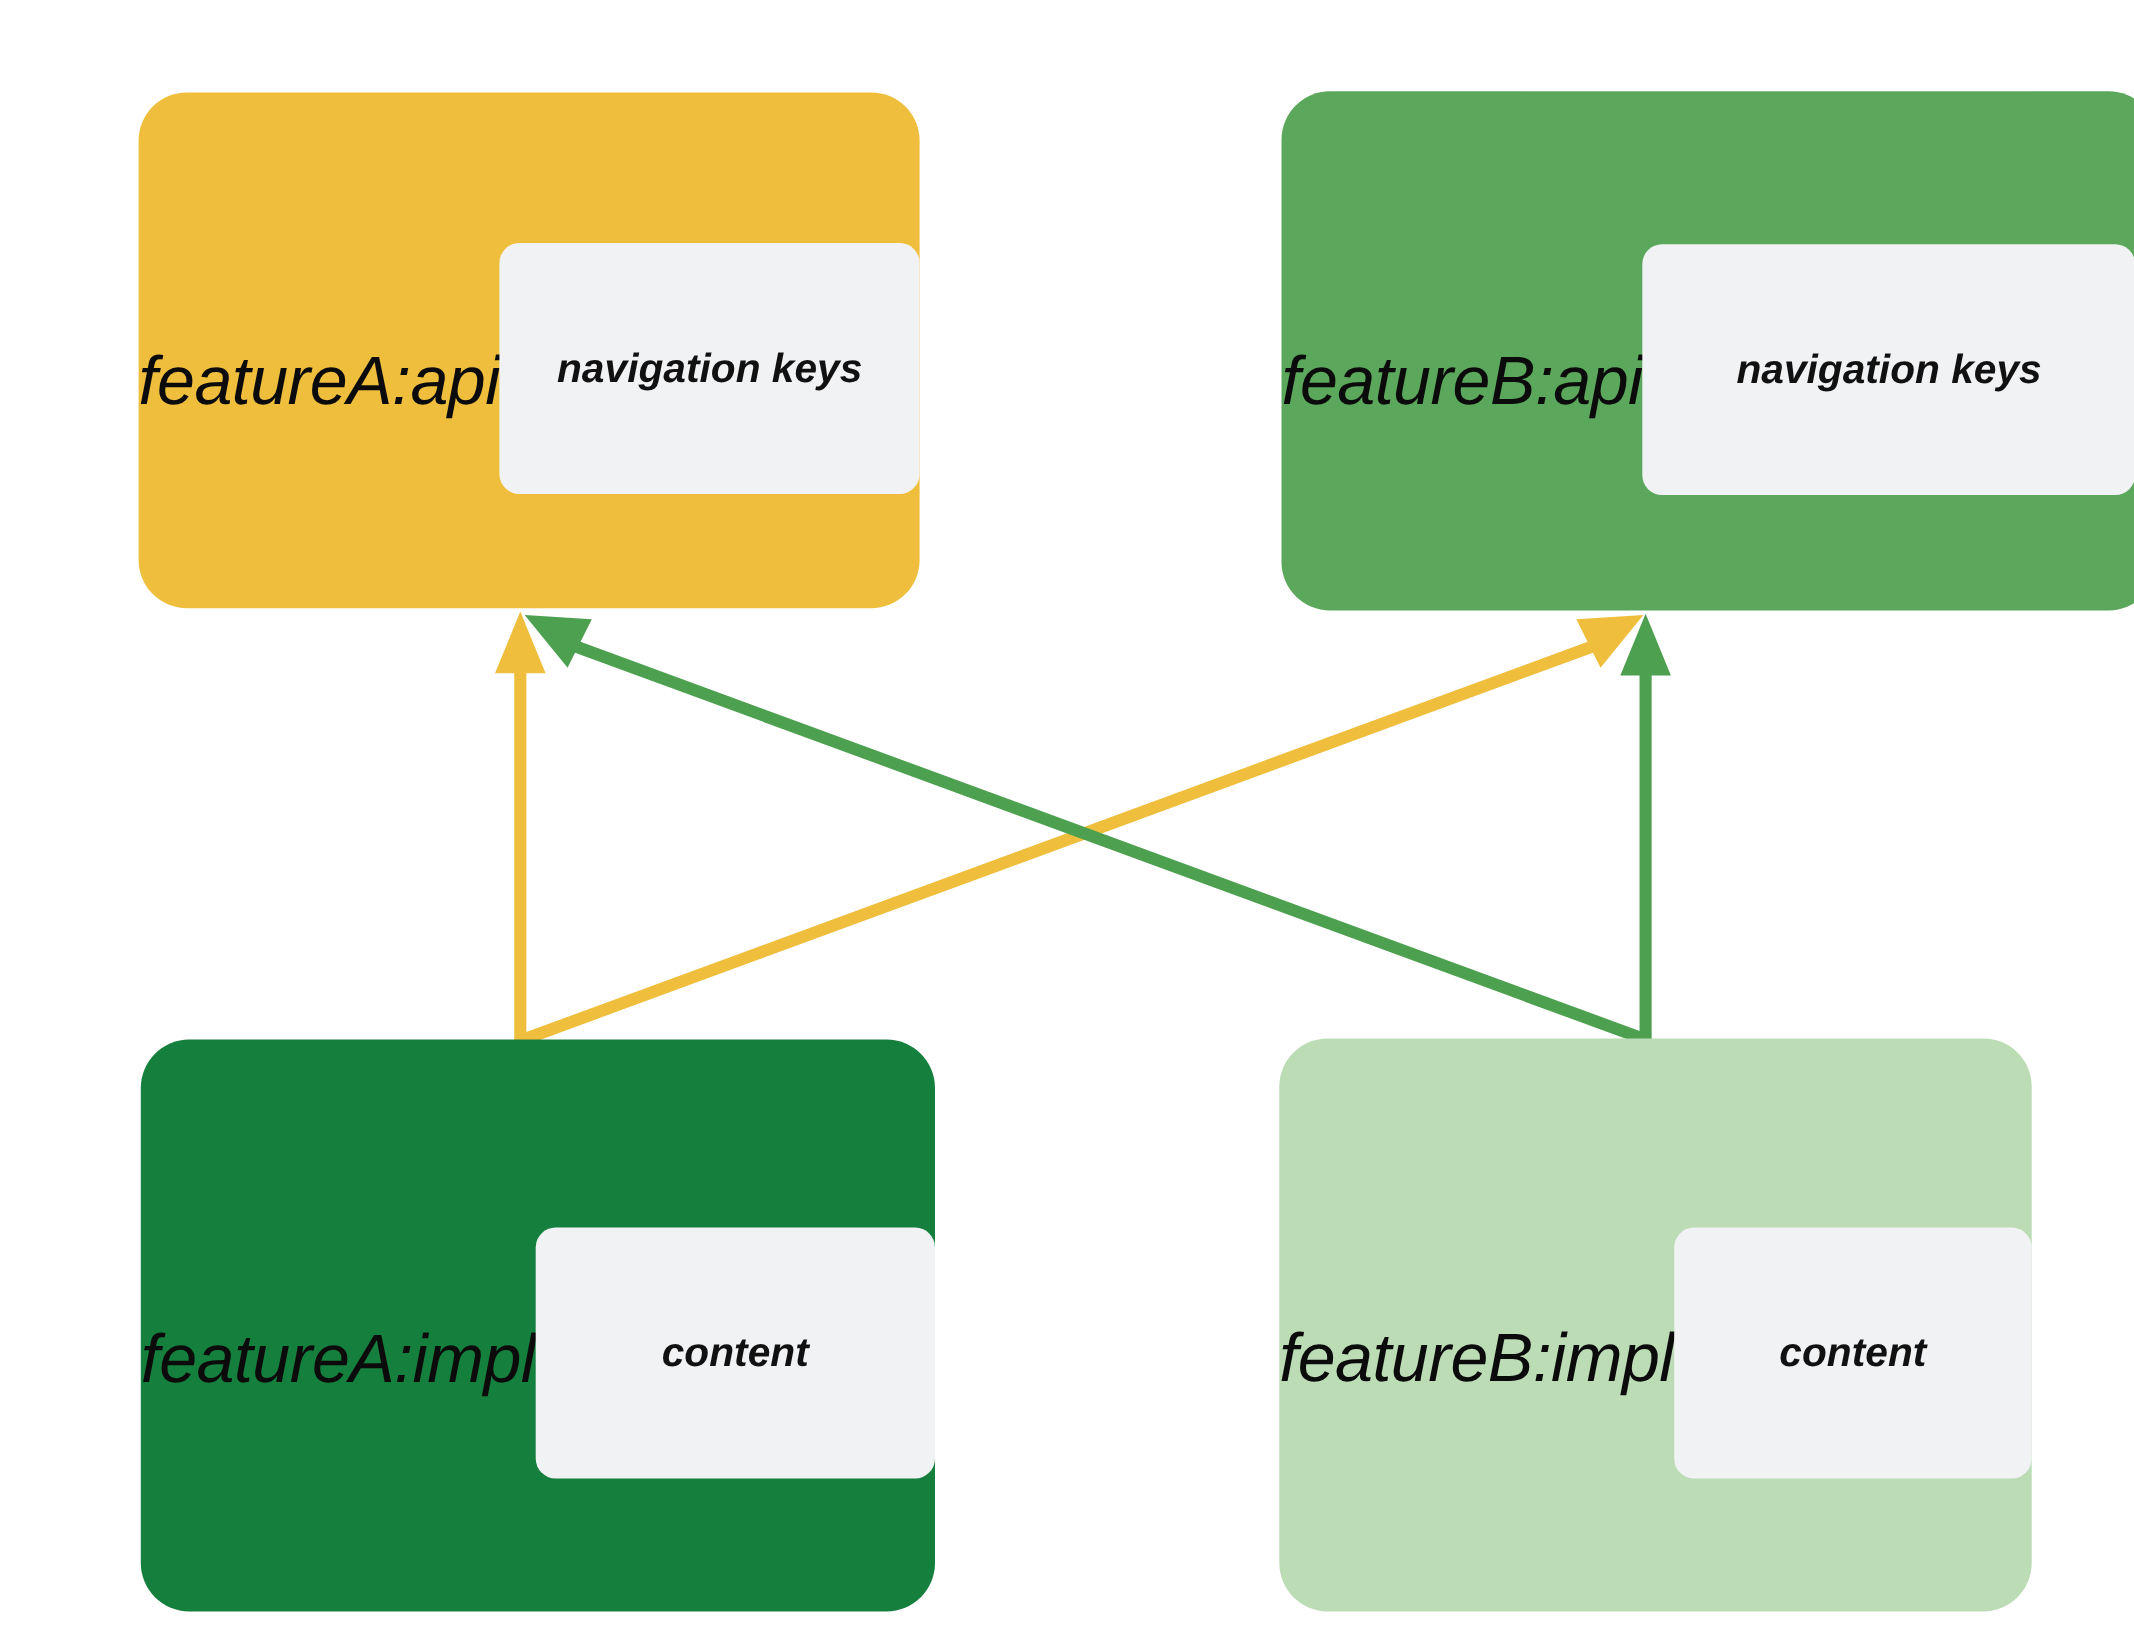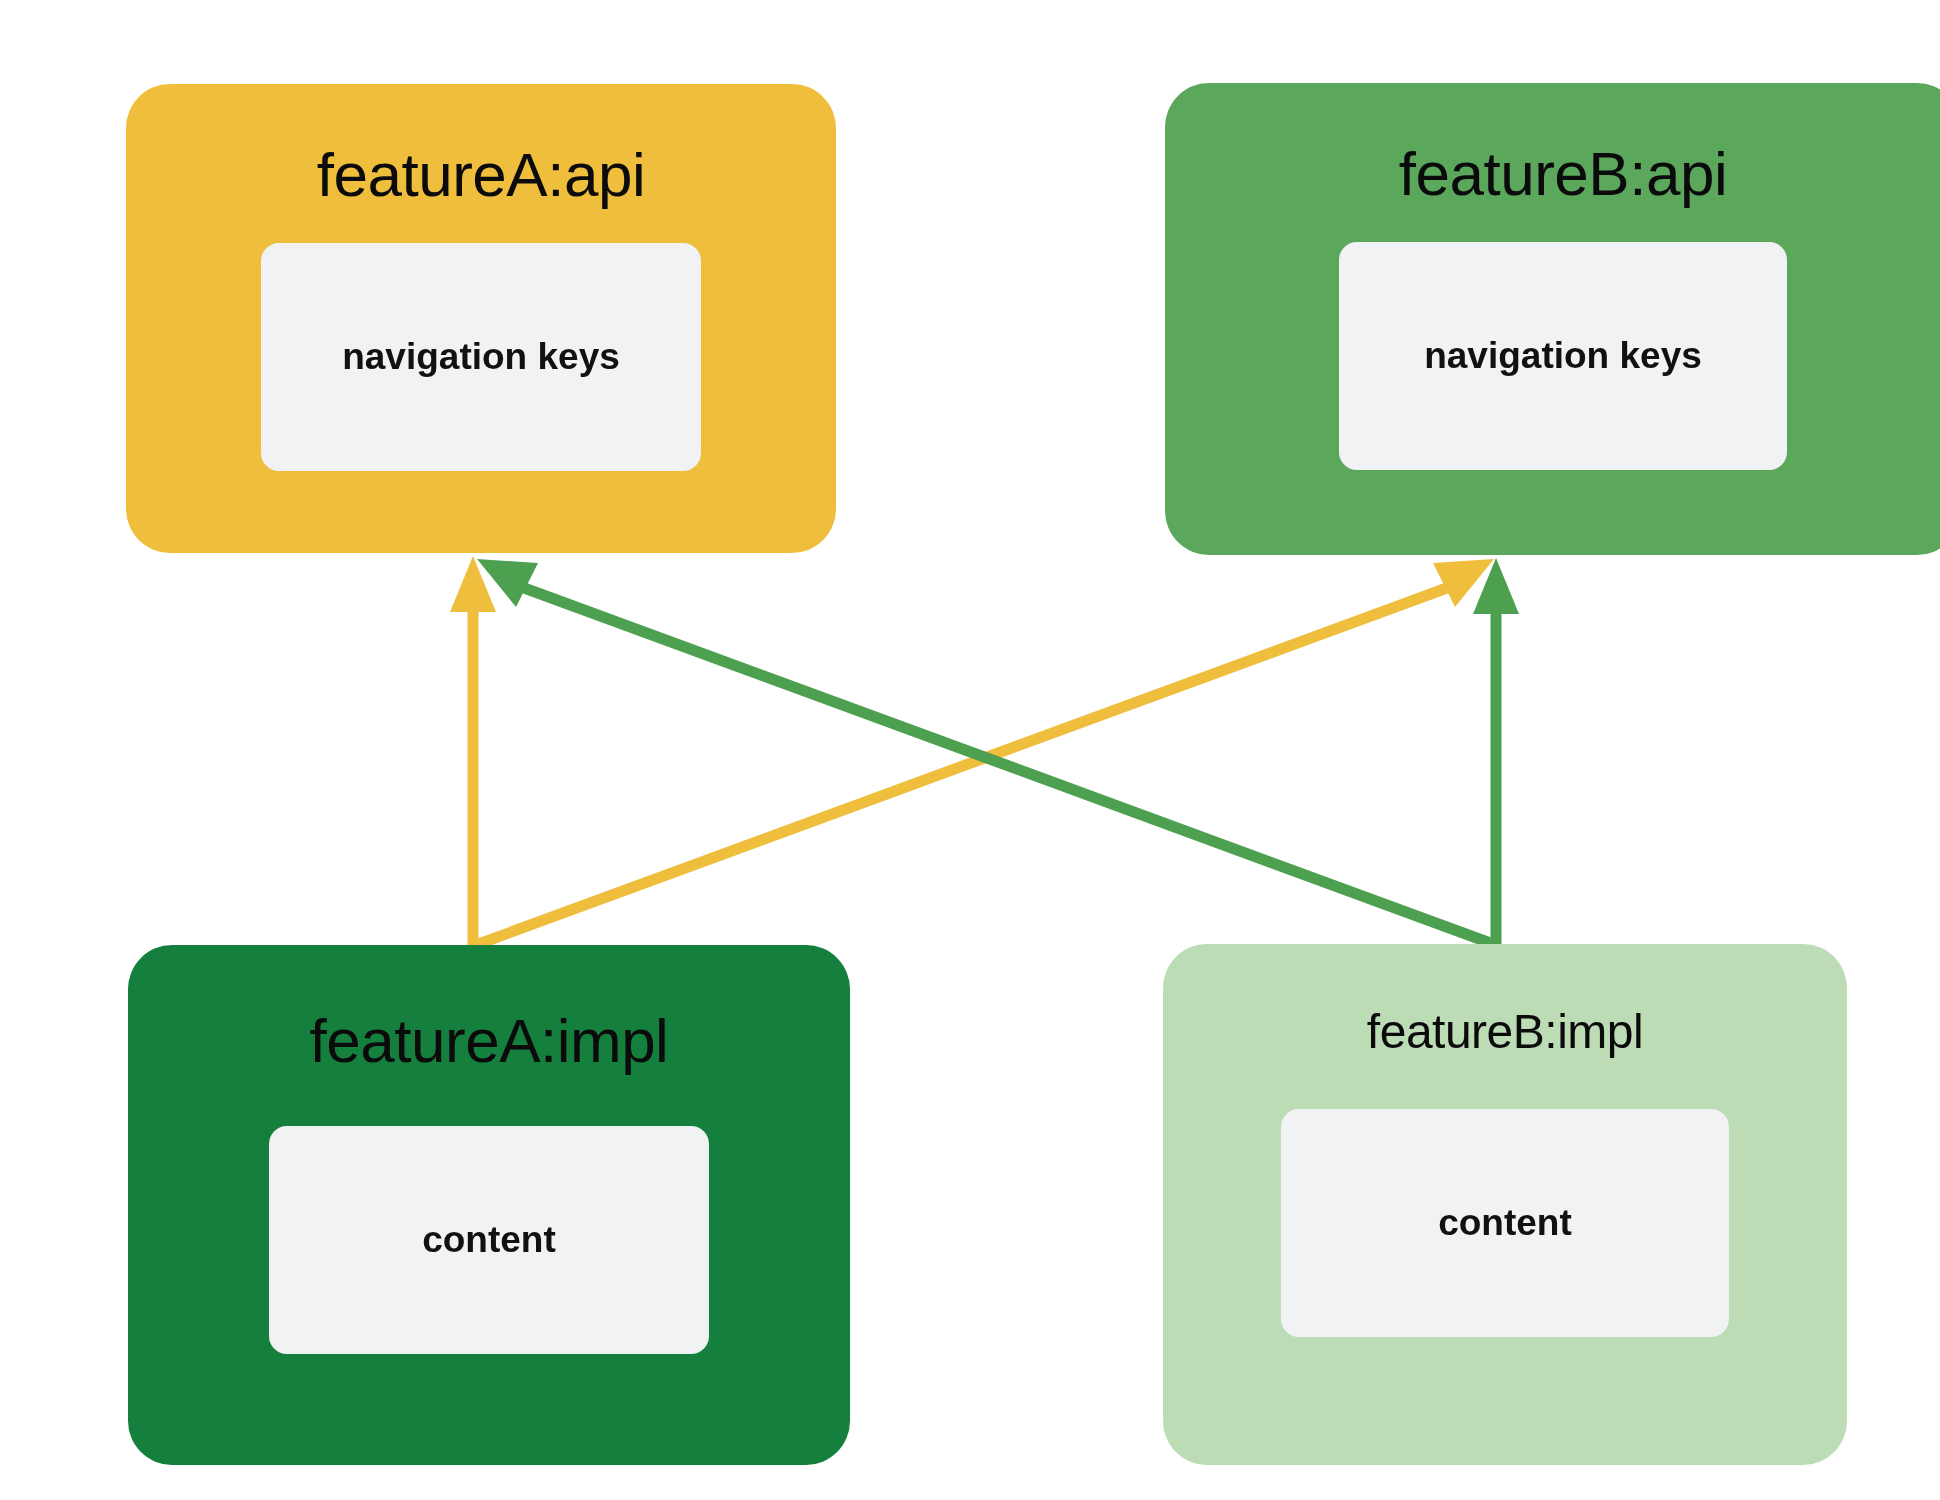--- a/index.html
+++ b/index.html
@@ -25,22 +25,23 @@
     top: 0;
     width: 1940px;
     height: 1500px;
     pointer-events: none;
   }
   .node {
     position: absolute;
     box-sizing: border-box;
     border-radius: 44px;
     display: flex;
-    flex-direction: column;
+    flex-direction: row;
     align-items: center;
+    font-style: italic;
   }
   .node-title {
     color: #0b0b0b;
     font-weight: 400;
     letter-spacing: -0.5px;
     white-space: nowrap;
   }
   .chip {
     background: #F1F2F4;
     border-radius: 18px;
@@ -91,21 +92,21 @@
     margin-top: 50px;
     font-size: 37px;
   }
 
   
   #node-featureb-impl {
     left: 1163px; top: 944px;
     width: 684px; height: 521px;
     background: #BCDCB6;
   }
-  #node-featureb-impl .node-title { font-size: 48px; margin-top: 60px; }
+  #node-featureb-impl .node-title { font-size: 62px; margin-top: 60px; }
   #node-featureb-impl .chip {
     width: 448px; height: 228px;
     margin-top: 50px;
     font-size: 37px;
   }
 </style>
 </head>
 <body>
 
 <div id="canvas">

